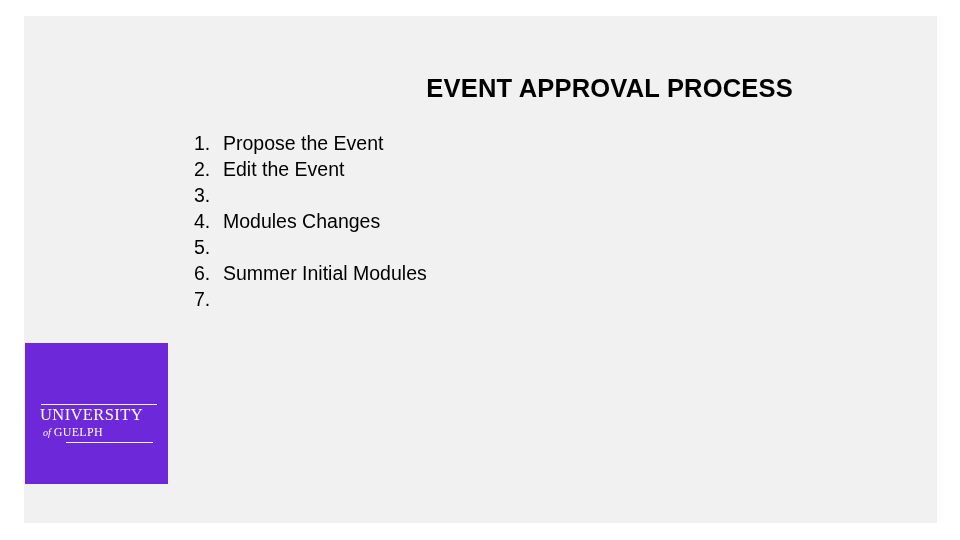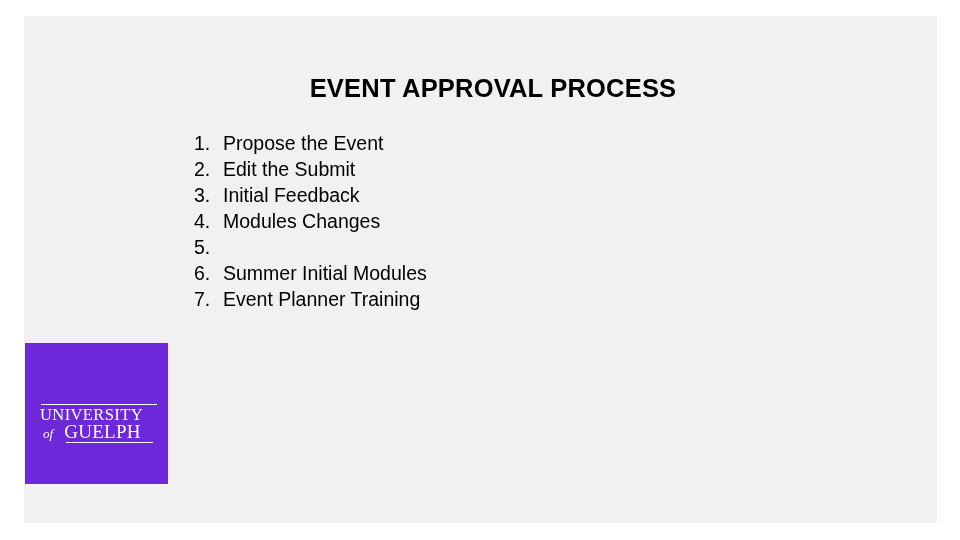--- a/index.html
+++ b/index.html
@@ -32,21 +32,21 @@
   #slide-title {
     position: absolute;
     left: 169px;
     top: 58px;
     width: 600px;
     font-size: 25.5px;
     font-weight: bold;
     color: #000000;
     letter-spacing: 0.2px;
     white-space: nowrap;
-    text-align: center;
+    text-align: right;
   }
   #content-list {
     position: absolute;
     left: 170px;
     top: 114px;
     width: 620px;
     list-style: none;
     margin: 0;
     padding: 0;
   }
@@ -102,27 +102,27 @@
   }
   #logo-line-two {
     display: flex;
     align-items: baseline;
     white-space: nowrap;
     margin-top: -1px;
     margin-left: 3px;
   }
   #logo-word-of {
     font-style: italic;
-    font-size: 13px;
+    font-size: 10px;
     line-height: 11px;
-    margin-right: 11px;
+    margin-right: 3px;
     text-align: center;
   }
   #logo-word-guelph {
-    font-size: 19px;
+    font-size: 12px;
     line-height: 20px;
     letter-spacing: 0.3px;
     font-variant: small-caps;
     text-transform: uppercase;
   }
   #logo-rule-bottom {
     width: 87px;
     height: 1px;
     background: #ffffff;
     margin: 0 0 0 26px;
@@ -137,40 +137,38 @@
 
     <div id="slide-title">EVENT APPROVAL PROCESS</div>
 
     <ol id="content-list">
       <li class="list-item">
         <span class="item-marker">1.</span>
         <span class="item-text">Propose the Event</span>
       </li>
       <li class="list-item">
         <span class="item-marker">2.</span>
-        <span class="item-text">Edit the Submit</span>
+        <span class="item-text">Edit the Event</span>
       </li>
       <li class="list-item">
         <span class="item-marker">3.</span>
-        <span class="item-text">Initial Feedback</span>
       </li>
       <li class="list-item">
         <span class="item-marker">4.</span>
         <span class="item-text">Modules Changes</span>
       </li>
       <li class="list-item">
         <span class="item-marker">5.</span>
       </li>
       <li class="list-item">
         <span class="item-marker">6.</span>
         <span class="item-text">Summer Initial Modules</span>
       </li>
       <li class="list-item">
         <span class="item-marker">7.</span>
-        <span class="item-text">Event Planner Training</span>
       </li>
     </ol>
 
     <div id="brand-logo">
       <div id="logo-lockup">
         <div id="logo-rule-top"></div>
         <div id="logo-word-university">UNIVERSITY</div>
         <div id="logo-line-two">
           <span id="logo-word-of">of</span>
           <span id="logo-word-guelph">GUELPH</span>

